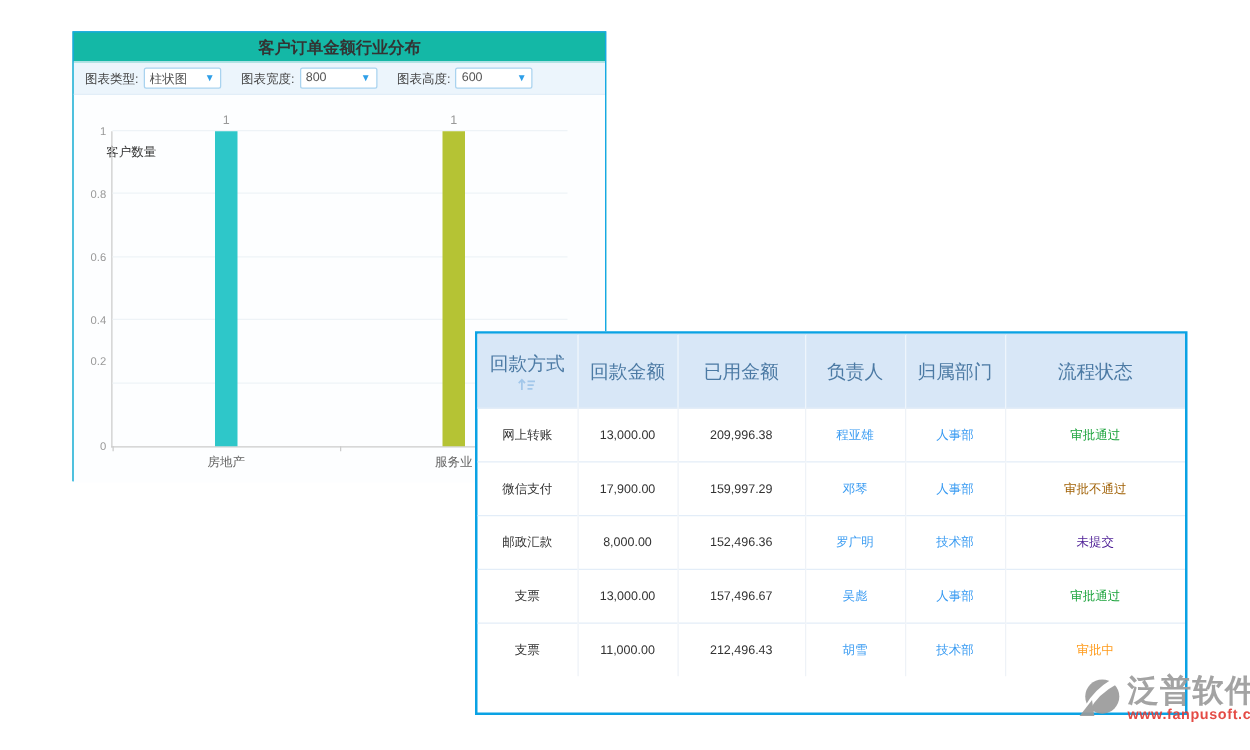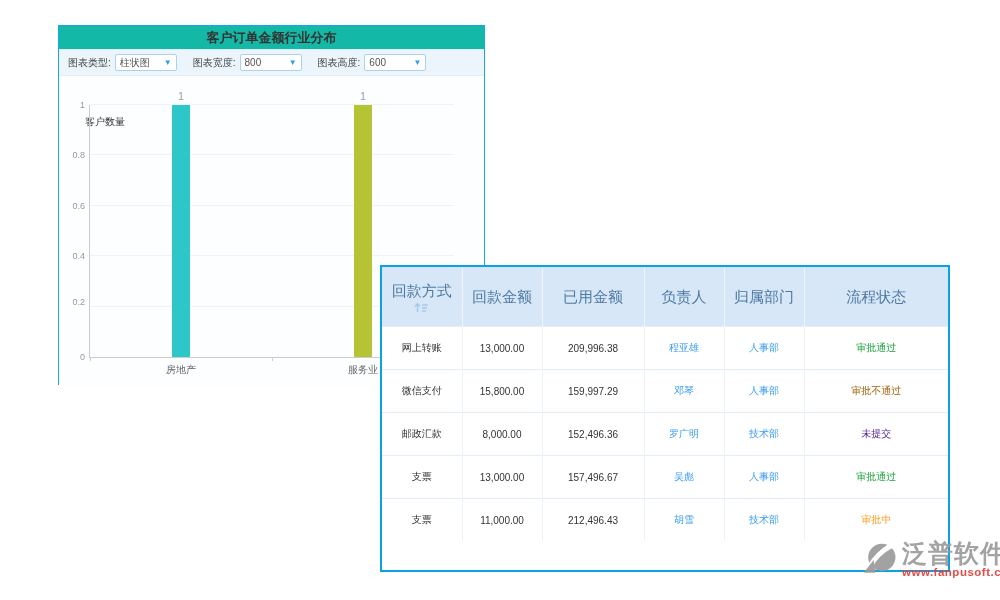--- a/index.html
+++ b/index.html
@@ -83,21 +83,21 @@
           <span class="caret">▼</span>
         </span>
       </div>
     </div>
 
     <div class="cp-chart">
       <div class="ylabel">客户数量</div>
       <div class="plot">
           <div class="ytick" style="bottom: -6px;">0</div>
           <div class="gridline" style="bottom: 50.4px;"></div>
-          <div class="ytick" style="bottom: 49px;">0.2</div>
+          <div class="ytick" style="bottom: 62px;">0.2</div>
           <div class="gridline" style="bottom: 100.8px;"></div>
           <div class="ytick" style="bottom: 94.8px;">0.4</div>
           <div class="gridline" style="bottom: 151.2px;"></div>
           <div class="ytick" style="bottom: 145.2px;">0.6</div>
           <div class="gridline" style="bottom: 201.6px;"></div>
           <div class="ytick" style="bottom: 195.6px;">0.8</div>
           <div class="gridline" style="bottom: 252px;"></div>
           <div class="ytick" style="bottom: 246px;">1</div>
           <div class="btick" style="left: 0px;"></div>
           <div class="btick" style="left: 182px;"></div>
@@ -147,21 +147,21 @@
           <tr>
             <td class="cell">网上转账</td>
             <td class="cell">13,000.00</td>
             <td class="cell">209,996.38</td>
             <td class="cell link">程亚雄</td>
             <td class="cell link">人事部</td>
             <td class="cell status" style="color: rgb(28, 163, 60);">审批通过</td>
           </tr>
           <tr>
             <td class="cell">微信支付</td>
-            <td class="cell">15,800.00</td>
+            <td class="cell">17,900.00</td>
             <td class="cell">159,997.29</td>
             <td class="cell link">邓琴</td>
             <td class="cell link">人事部</td>
             <td class="cell status" style="color: #a16207;">审批不通过</td>
           </tr>
           <tr>
             <td class="cell">邮政汇款</td>
             <td class="cell">8,000.00</td>
             <td class="cell">152,496.36</td>
             <td class="cell link">罗广明</td>

